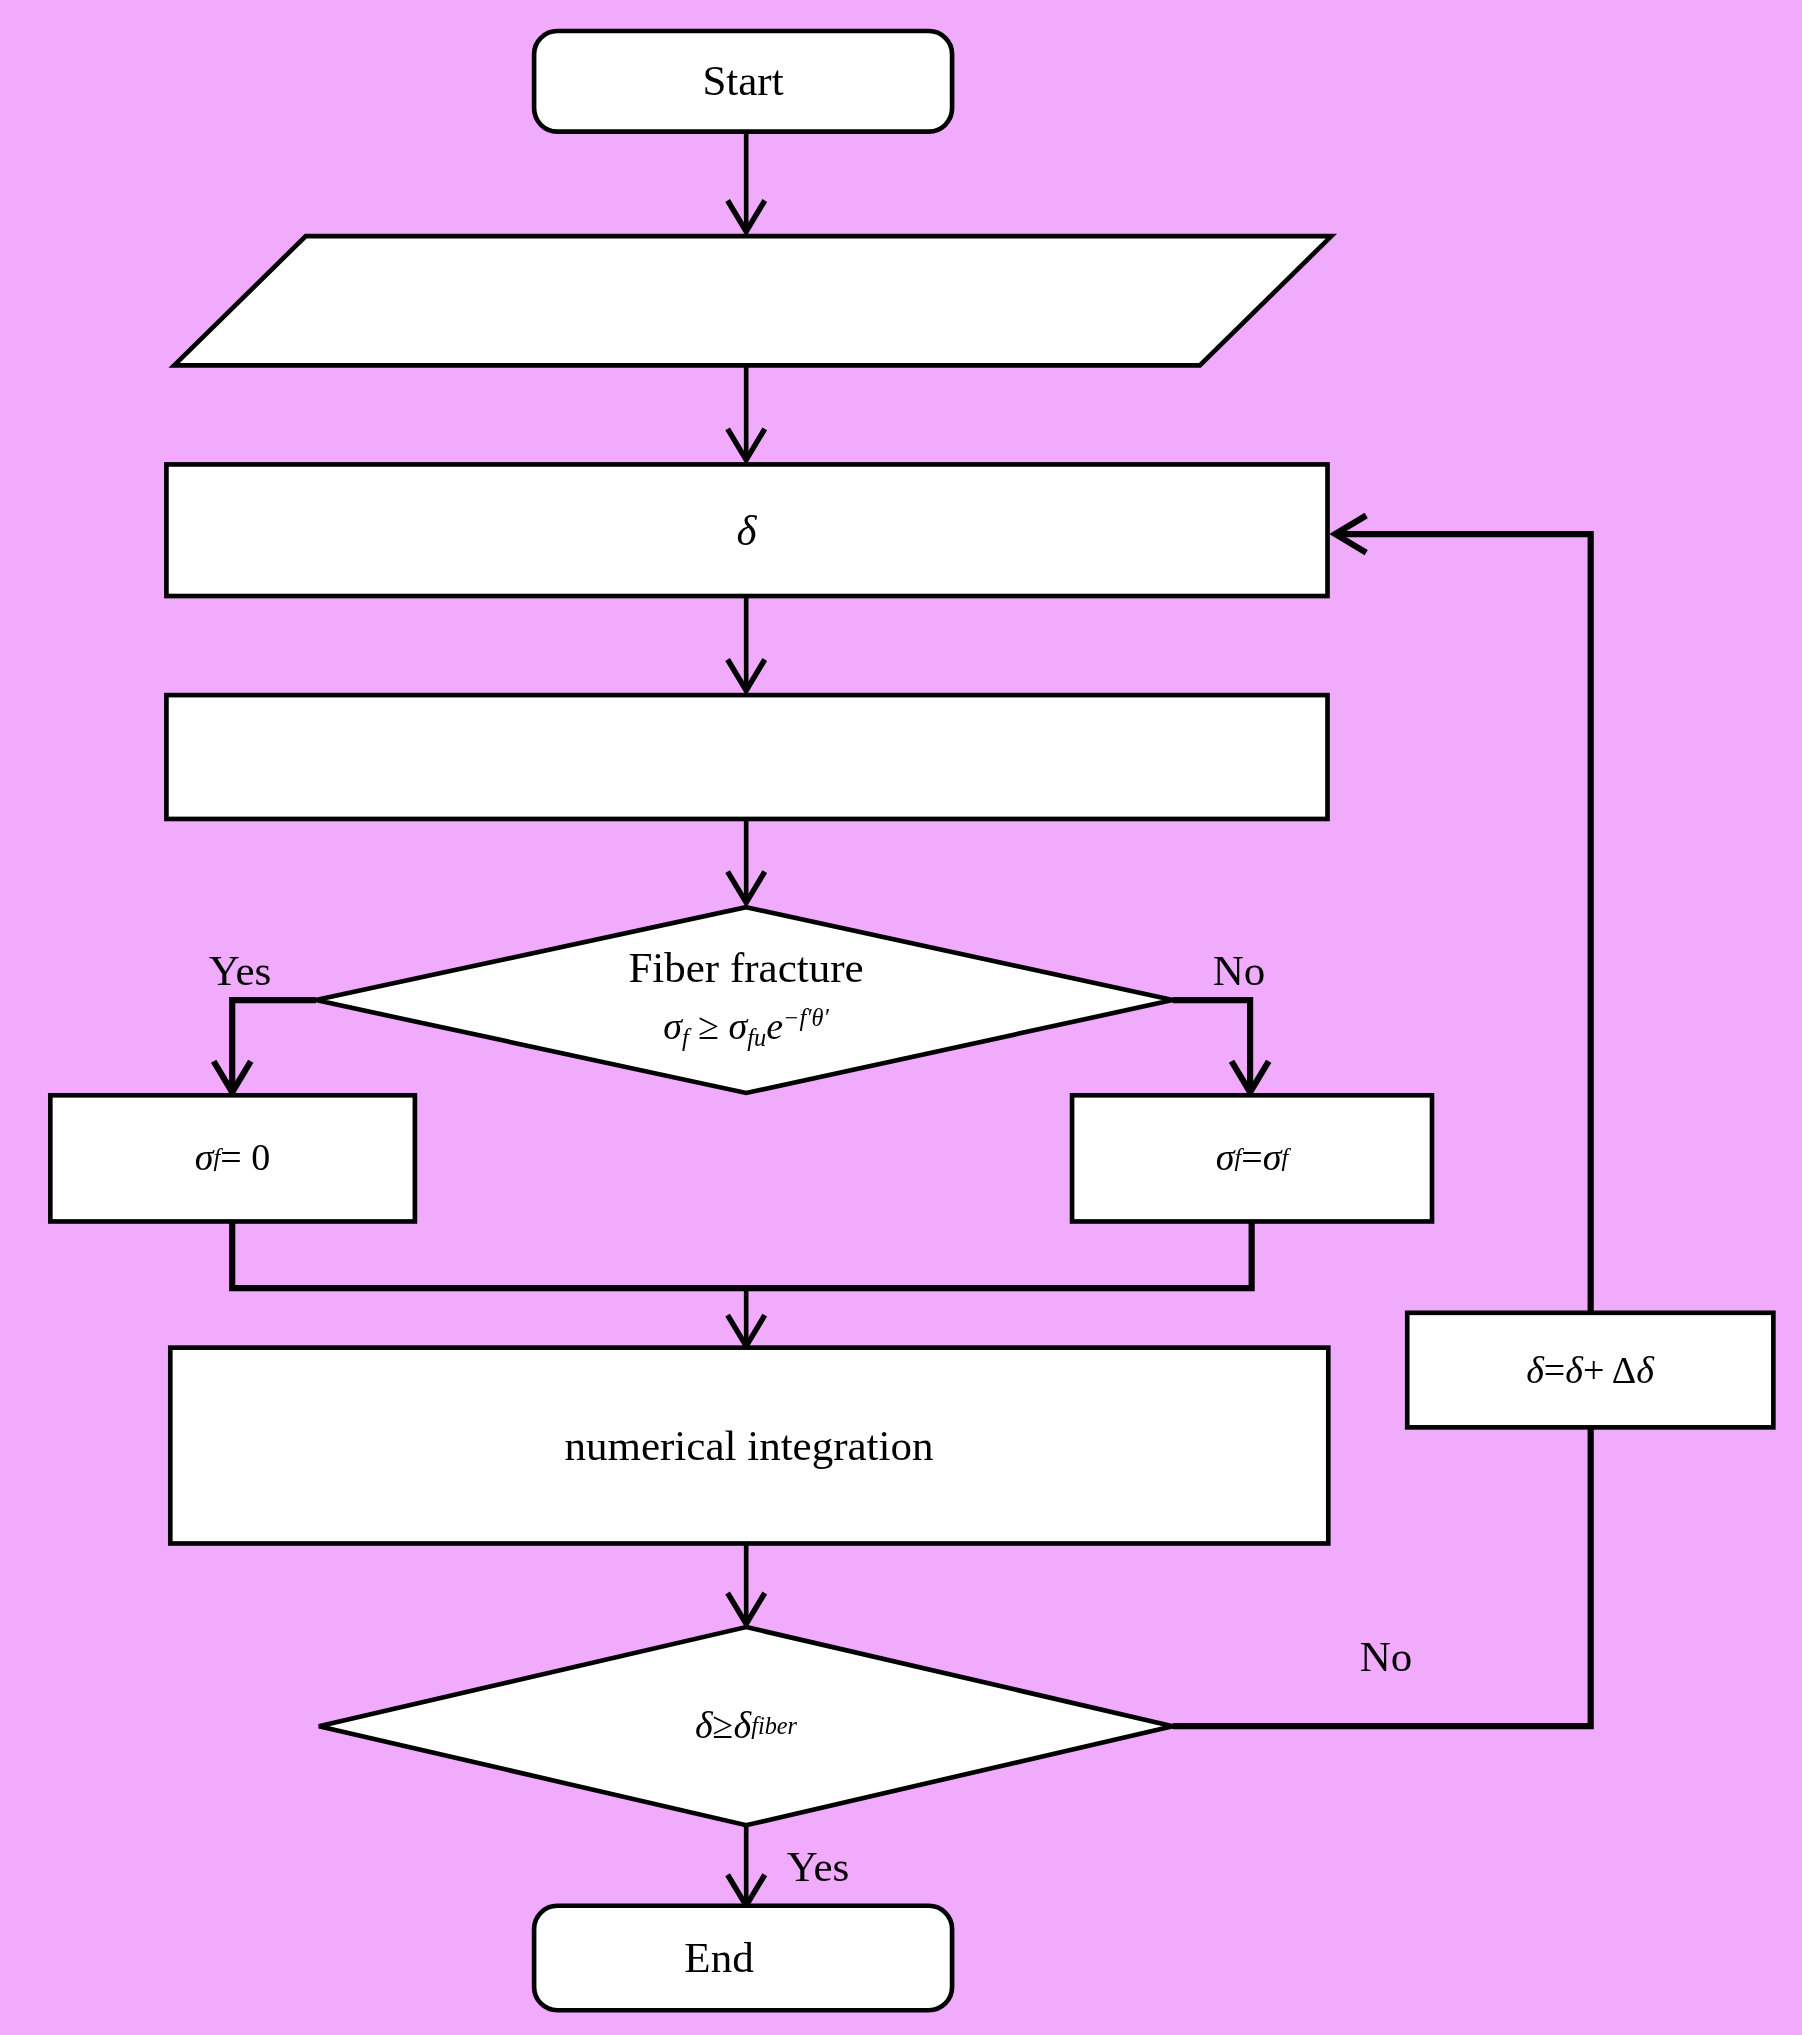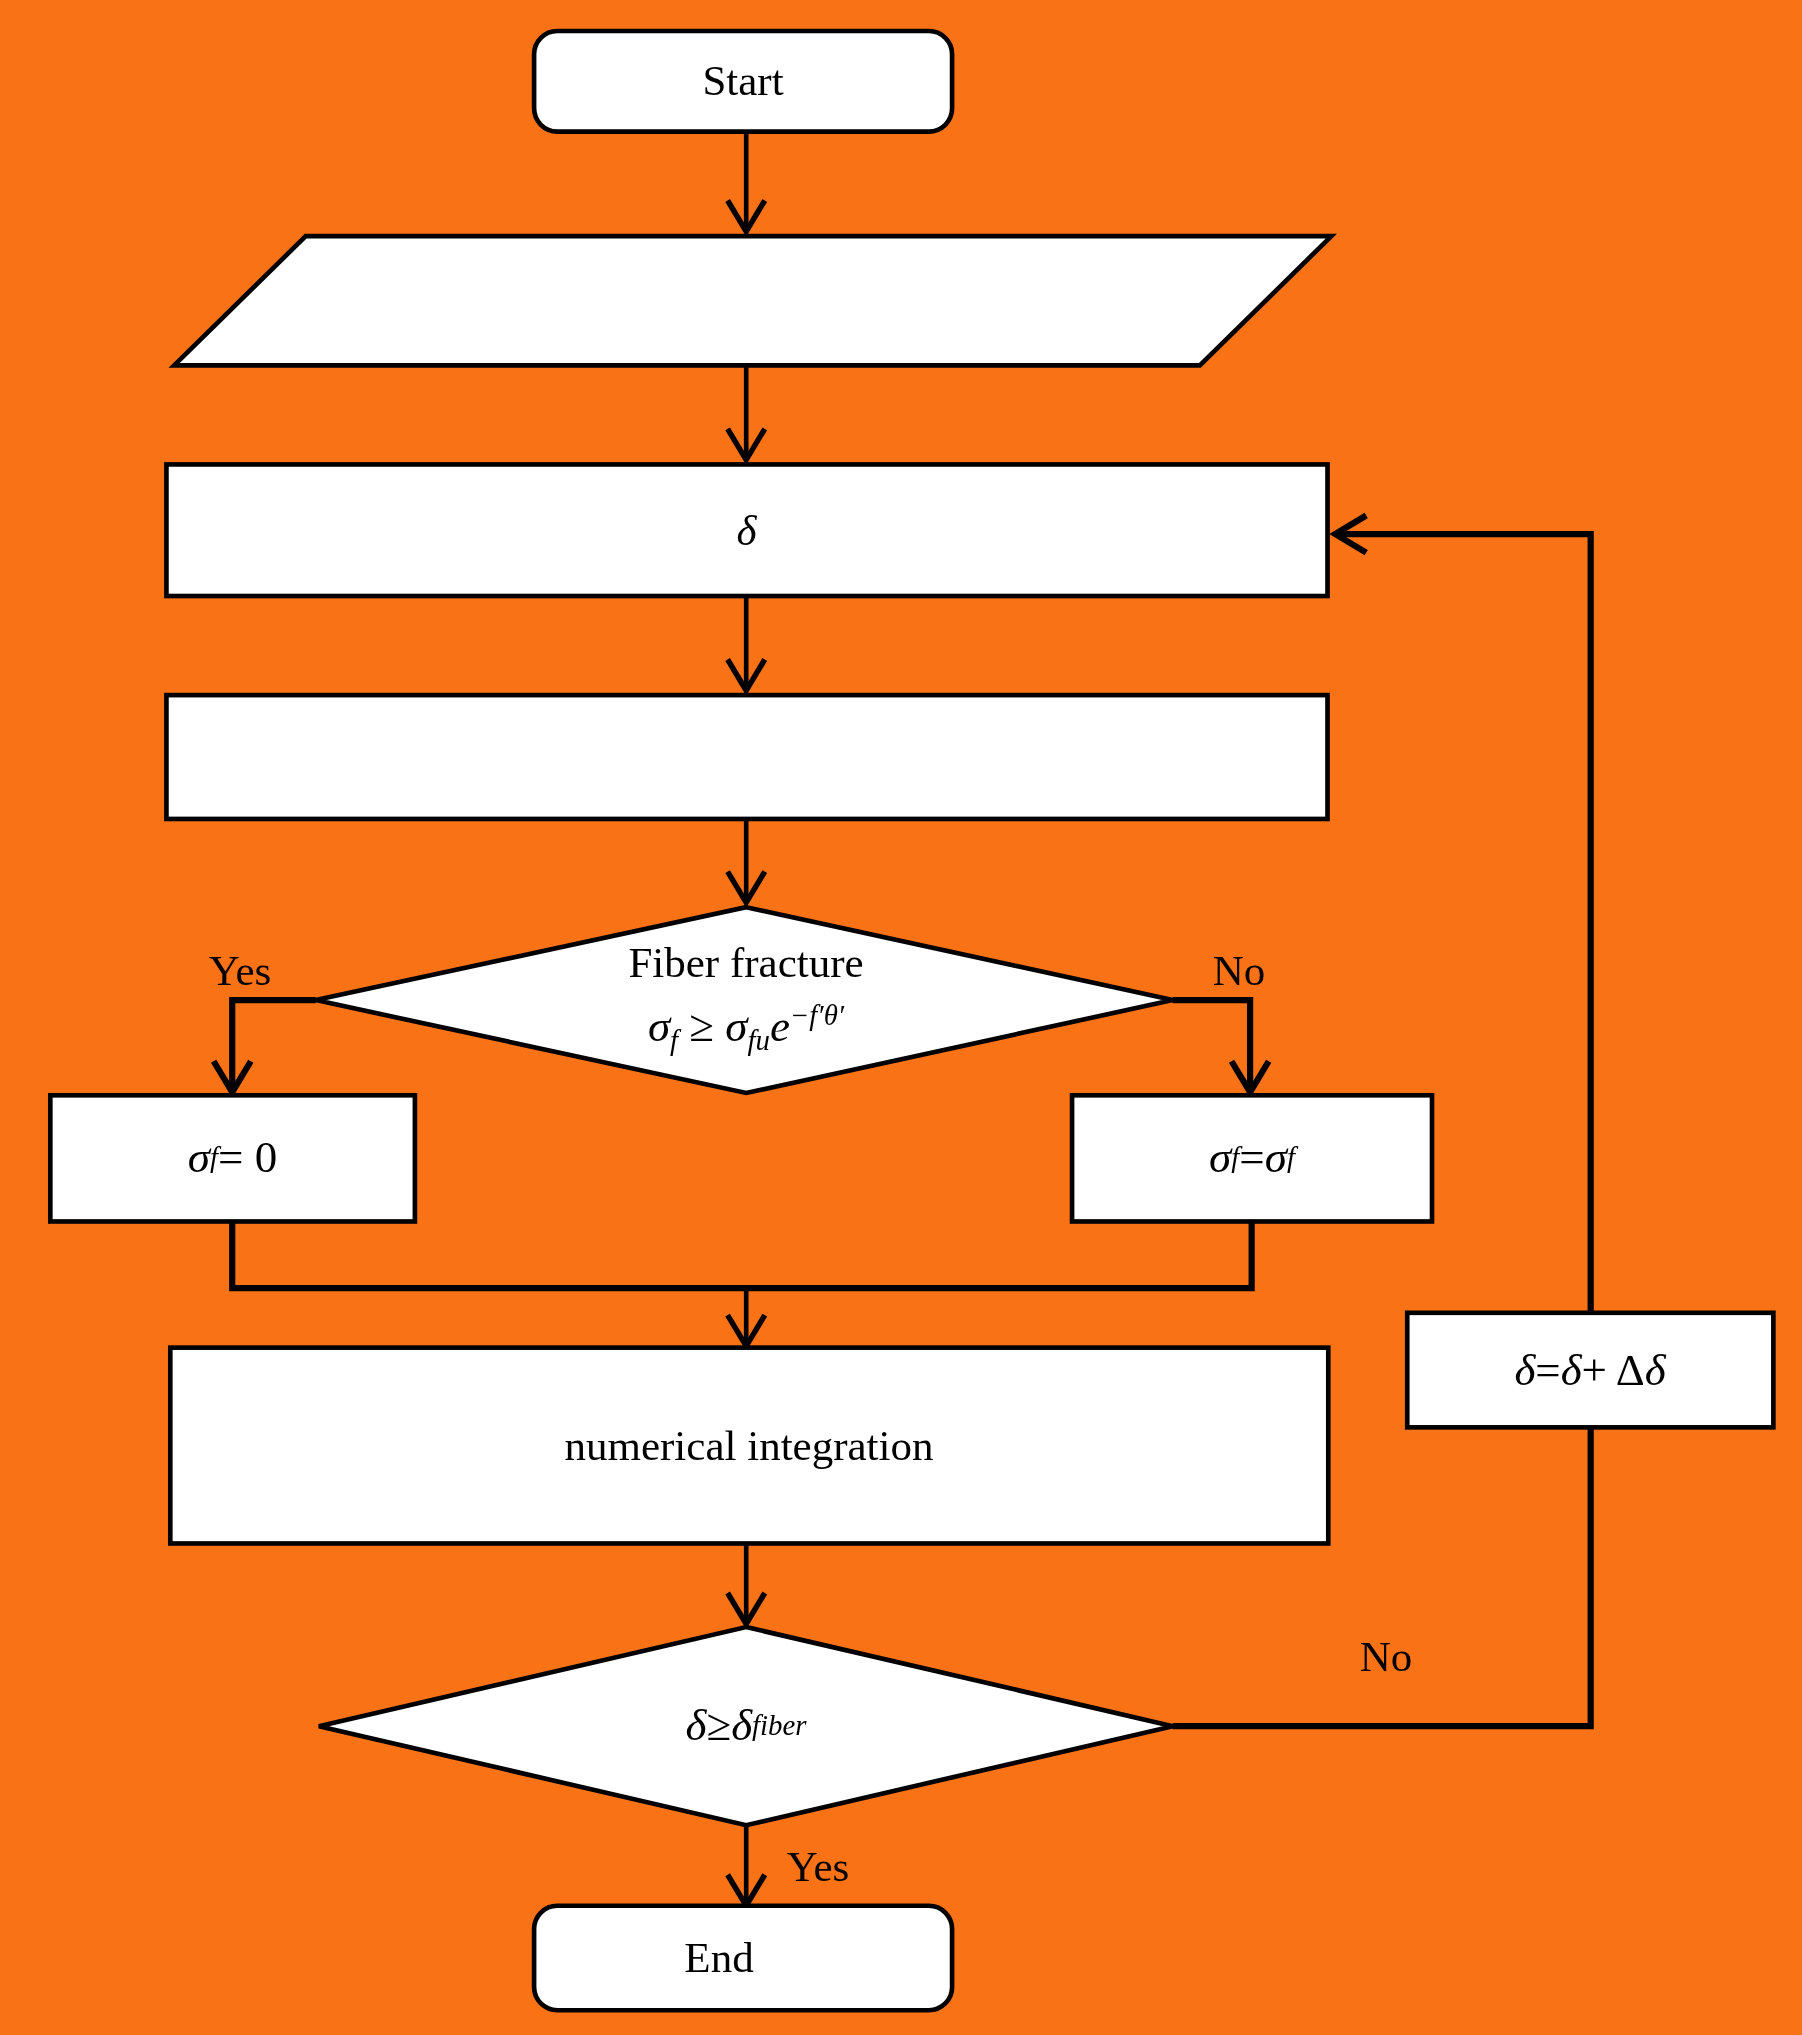--- a/index.html
+++ b/index.html
@@ -1,38 +1,38 @@
 <!DOCTYPE html>
 <html style="font-size:12.4px"><head>
 <meta charset="utf-8">
 <style>
   html, body { margin: 0; padding: 0; background: #ffffff; }
   .canvas {
     position: relative;
     width: 1802px;
     height: 2035px;
-    background: #f97316;
+    background: #f0abfc;
     font-family: "Liberation Serif", serif;
     color: #000000;
     overflow: hidden;
   }
   .canvas svg { position: absolute; left: 0; top: 0; }
   .lbl {
     position: absolute;
     display: flex;
     align-items: center;
     justify-content: center;
     text-align: center;
     font-size: 43px;
     line-height: 1.45;
     color: #000000;
     white-space: nowrap;
   }
   .col { flex-direction: column; }
-  .math { font-size: 45px; }
+  .math { font-size: 38px; }
   .it { font-style: italic; }
   sub, sup { font-style: italic; }
   sub { font-size: 0.64em; vertical-align: -0.30em; }
   sup { font-size: 0.64em; vertical-align: 0.55em; }
 </style>
 </head>
 <body>
 
 <div class="canvas">
 

